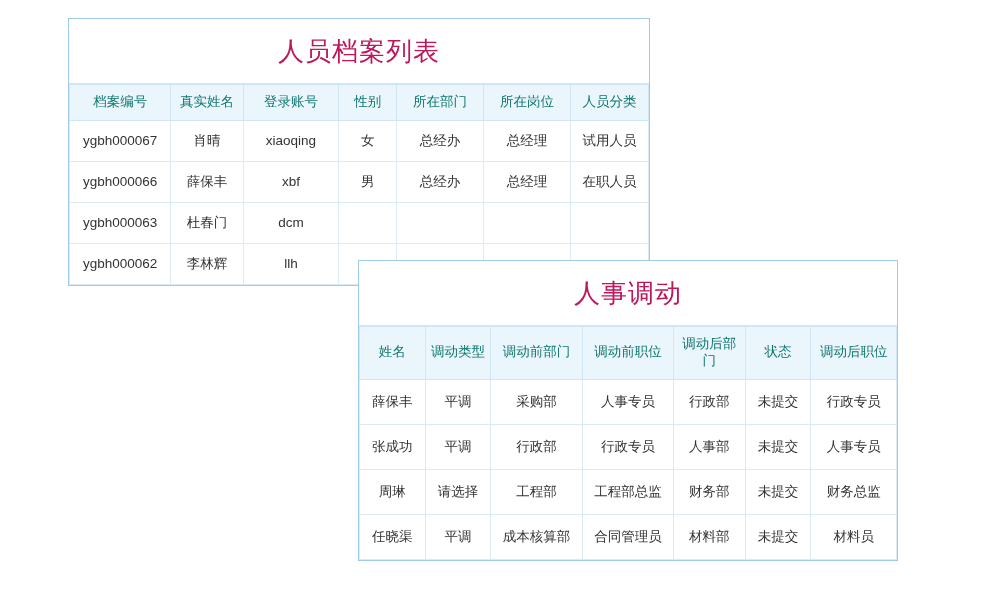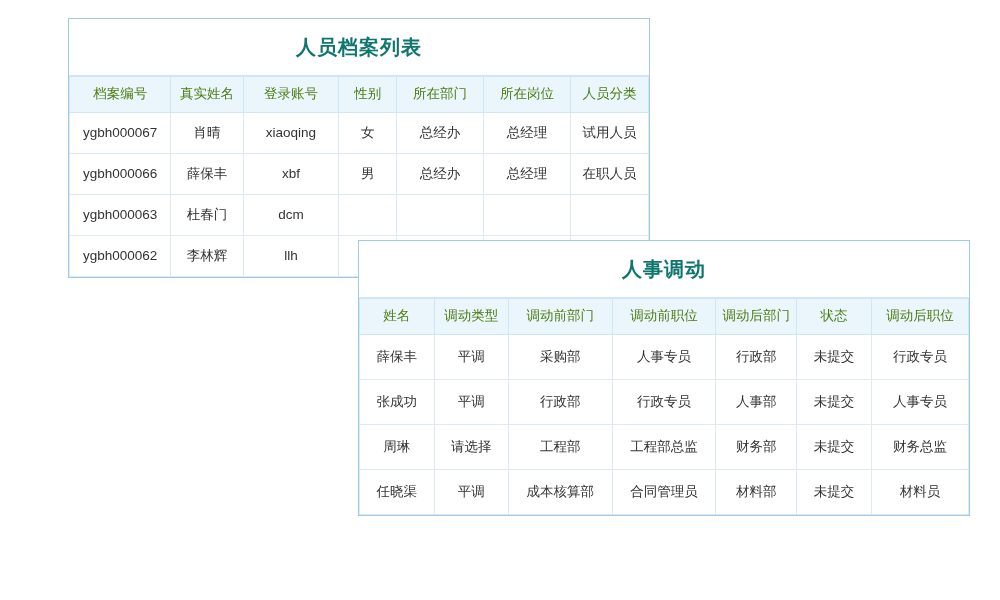--- a/index.html
+++ b/index.html
@@ -26,44 +26,44 @@
   }
 
   #personnel-panel {
     left: 68px;
     top: 18px;
     width: 582px;
   }
 
   #transfer-panel {
     left: 358px;
-    top: 240px;
-    width: 612px;
+    top: 260px;
+    width: 540px;
   }
 
   .panel-title {
     text-align: center;
-    font-size: 20px;
-    font-weight: bold;
-    color: #0f766e;
+    font-size: 26px;
+    font-weight: normal;
+    color: #be185d;
     padding: 15px 0 14px 0;
     border-bottom: 1px solid #cfe6f5;
     background: #ffffff;
     letter-spacing: 1px;
   }
 
   table.grid {
     border-collapse: collapse;
     width: 100%;
     table-layout: fixed;
   }
 
   table.grid th {
     background: #eaf5fc;
-    color: #4d7c0f;
+    color: #0f766e;
     font-size: 13.5px;
     font-weight: normal;
     border: 1px solid #cfe6f5;
     padding: 9px 3px;
     text-align: center;
     line-height: 1.25;
     vertical-align: middle;
   }
 
   table.grid td {

